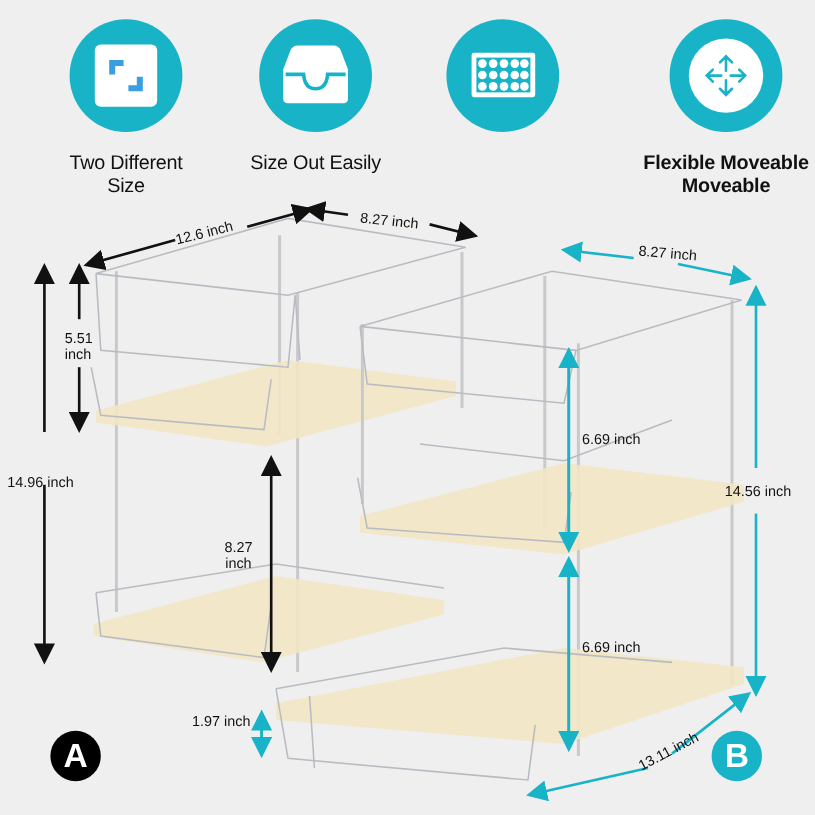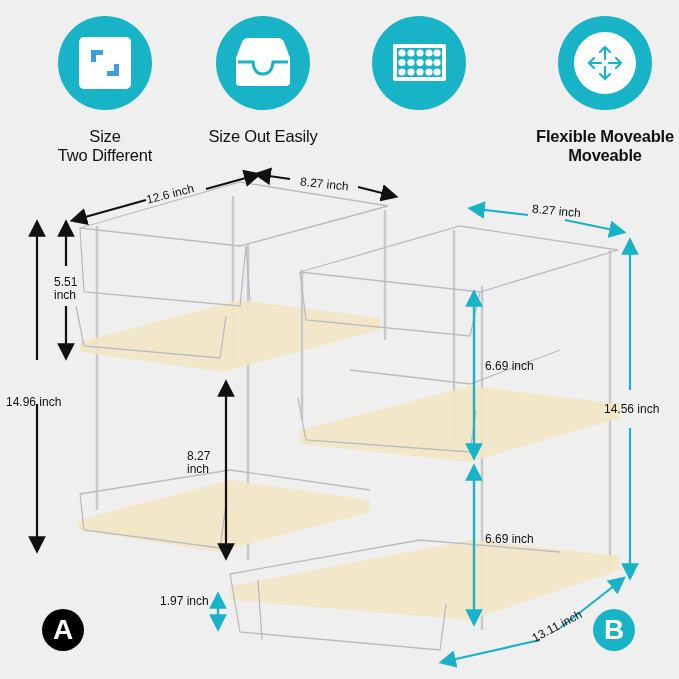--- a/index.html
+++ b/index.html
@@ -16,22 +16,22 @@
 
 <div class="feature" style="left:40px;">
   <div class="circle">
     <svg width="94" height="94" viewBox="0 0 94 94">
       <rect x="21" y="21" width="52" height="52" rx="5" fill="#fff"></rect>
       <path d="M33 46 V34 H45 V39 H38 V46 Z" fill="#3a9ee0"></path>
       <path d="M61 48 V60 H49 V55 H56 V48 Z" fill="#3a9ee0"></path>
     </svg>
   </div>
   <div class="label">
+    <div>Two Different</div>
     <div>Size</div>
-    <div>Two Different</div>
   </div>
 </div>
 
 <div class="feature" style="left:198px;">
   <div class="circle">
     <svg width="94" height="94" viewBox="0 0 94 94">
       <path d="M32 22 H62 Q66 22 68 26 L74 42 V66 Q74 70 70 70 H24 Q20 70 20 66 V42 L26 26 Q28 22 32 22 Z" fill="#fff"></path>
       <path d="M22 46 H37 Q38 58 47 58 Q56 58 57 46 H72" fill="none" stroke="#19b3c8" stroke-width="3"></path>
     </svg>
   </div>
@@ -167,21 +167,21 @@
   </g>
 </svg>
 
 <div class="dim" style="left:146px;top:188px;transform:rotate(-14deg);">12.6 inch</div>
 <div class="dim" style="left:300px;top:178px;transform:rotate(6deg);">8.27 inch</div>
 <div class="dim" style="left:6px;top:376px;margin-top:20px;">14.96 inch</div>
 <div class="dim" style="left:54px;top:276px;text-align:left;">
   <div>5.51</div>
   <div>inch</div>
 </div>
-<div class="dim" style="left:187px;top:450px;text-align:left;">
+<div class="dim" style="left:187px;top:450px;text-align:center;">
   <div>8.27</div>
   <div>inch</div>
 </div>
 <div class="dim" style="left:160px;top:595px;">1.97 inch</div>
 
 <div class="dim" style="left:532px;top:205px;transform:rotate(5deg);">8.27 inch</div>
 <div class="dim" style="left:485px;top:360px;">6.69 inch</div>
 <div class="dim" style="left:485px;top:533px;">6.69 inch</div>
 <div class="dim" style="left:604px;top:403px;">14.56 inch</div>
 <div class="dim" style="left:530px;top:620px;transform:rotate(-28deg);">13.11 inch</div>

